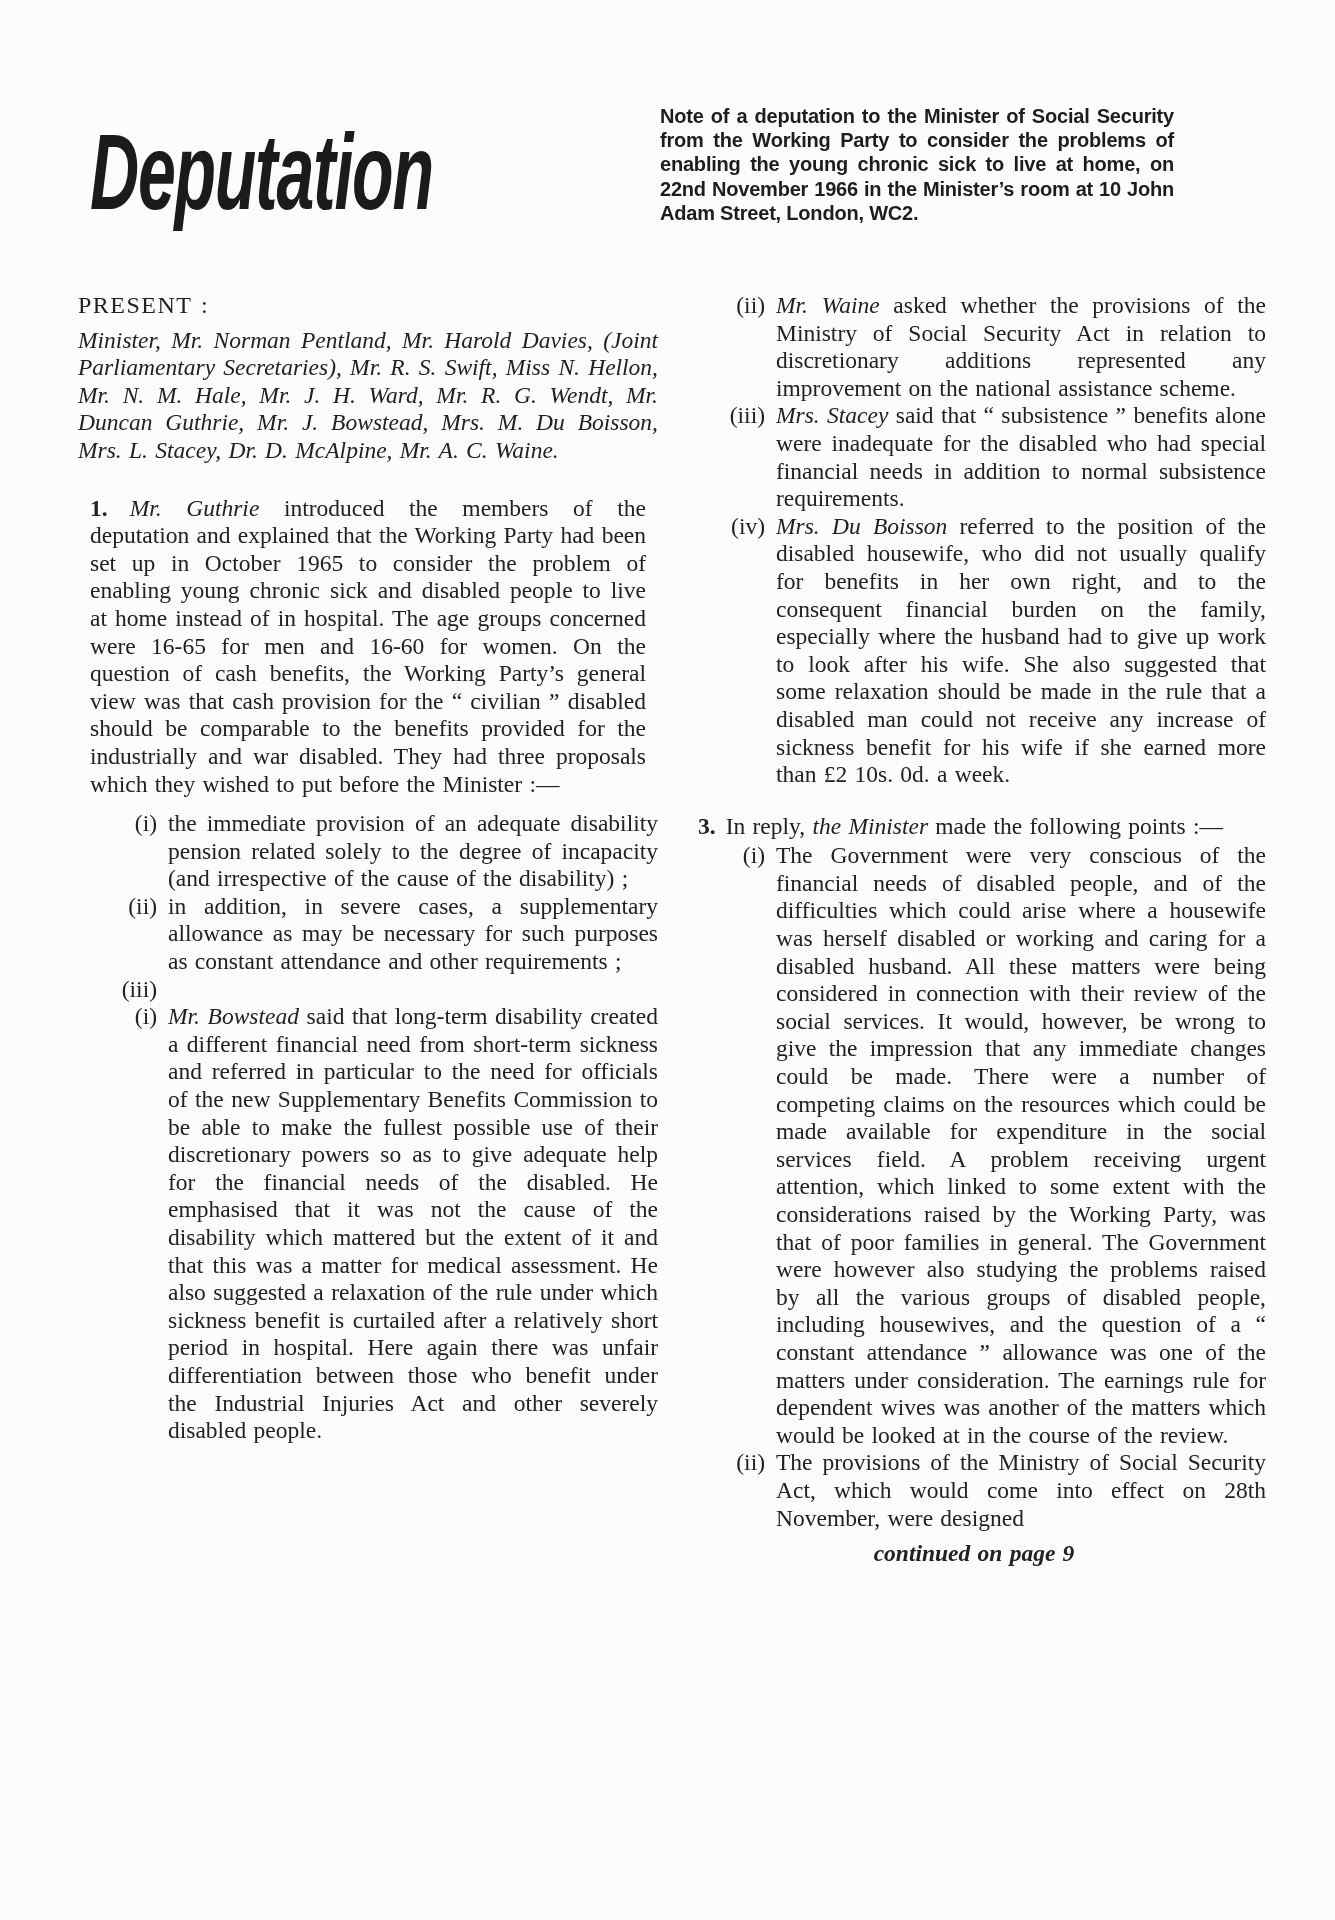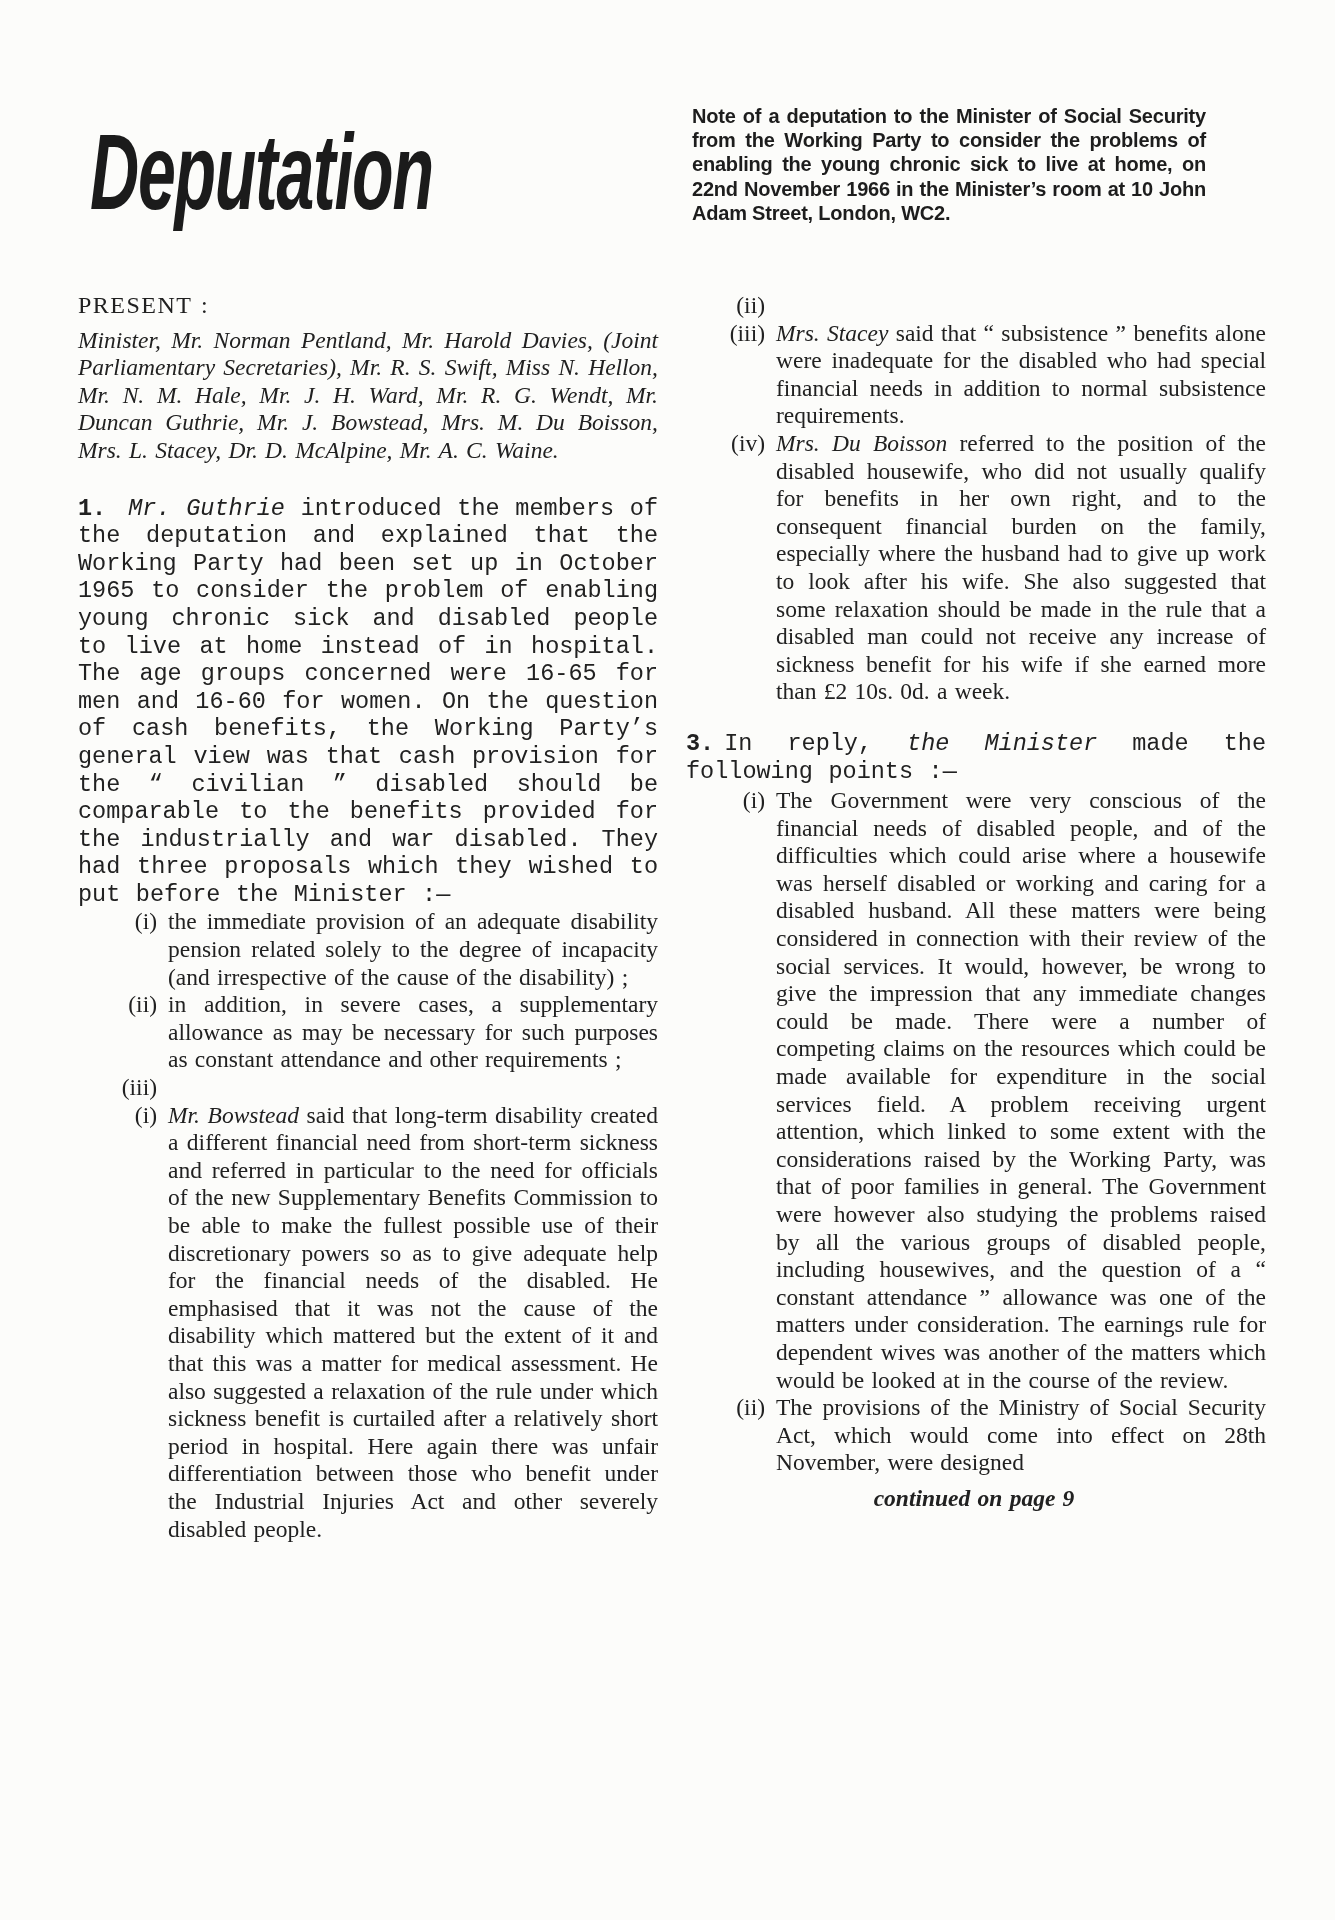--- a/index.html
+++ b/index.html
@@ -28,21 +28,21 @@
     line-height: 1;
     letter-spacing: -2px;
     transform: scaleX(0.63);
     transform-origin: 0 0;
     color: #1b1b1b;
     white-space: nowrap;
   }
   
   .note {
     position: absolute;
-    left: 692px;
+    left: 660px;
     top: 104px;
     width: 514px;
     font-family: "Liberation Sans", sans-serif;
     font-weight: bold;
     font-size: 20px;
     line-height: 24.2px;
     letter-spacing: -0.2px;
     text-align: justify;
     color: #1d1d1d;
   }
@@ -60,21 +60,21 @@
 
   .present-label {
     font-size: 24px;
     letter-spacing: 1.5px;
   }
   .present-list {
     margin-top: 7px;
     font-style: italic;
     text-align: justify;
   }
-  .para { margin: 0; text-align: justify; font-family: Liberation Mono, monospace; }
+  .para { margin: 12px; text-align: justify; }
   .p1 { margin-top: 30px; }
   .p2 { margin-top: 32px; }
   .p3 { margin-top: 24px; margin-bottom: 2px; }
 
   .pnum { font-weight: bold; margin-right: 22px; }
   .pnum.small-gap { margin-right: 10px; }
   .lead { font-style: italic; }
 
   .item { display: flex; align-items: baseline; }
   .marker {
@@ -136,20 +136,21 @@
       <div class="marker">(i)</div>
       <div class="itext"><span class="lead">Mr. Bowstead</span><span> said that long-term disability created a different financial need from short-term sickness and referred in particular to the need for officials of the new Supplementary Benefits Commission to be able to make the fullest possible use of their discretionary powers so as to give adequate help for the financial needs of the disabled. He emphasised that it was not the cause of the disability which mattered but the extent of it and that this was a matter for medical assessment. He also suggested a relaxation of the rule under which sickness benefit is curtailed after a relatively short period in hospital. Here again there was unfair differentiation between those who benefit under the Industrial Injuries Act and other severely disabled people.</span></div>
     </div>
 
   </div>
 
   <div class="col col-right">
 
     <div class="item">
       <div class="marker">(ii)</div>
+      <div class="itext"><span class="lead">Mr. Waine</span><span> asked whether the provisions of the Ministry of Social Security Act in relation to discretionary additions represented any improvement on the national assistance scheme.</span></div>
     </div>
     <div class="item">
       <div class="marker">(iii)</div>
       <div class="itext"><span class="lead">Mrs. Stacey</span><span> said that “ subsistence ” benefits alone were inadequate for the disabled who had special financial needs in addition to normal subsistence requirements.</span></div>
     </div>
     <div class="item">
       <div class="marker">(iv)</div>
       <div class="itext"><span class="lead">Mrs. Du Boisson</span><span> referred to the position of the disabled housewife, who did not usually qualify for benefits in her own right, and to the consequent financial burden on the family, especially where the husband had to give up work to look after his wife. She also suggested that some relaxation should be made in the rule that a disabled man could not receive any increase of sickness benefit for his wife if she earned more than £2 10s. 0d. a week.</span></div>
     </div>
 

